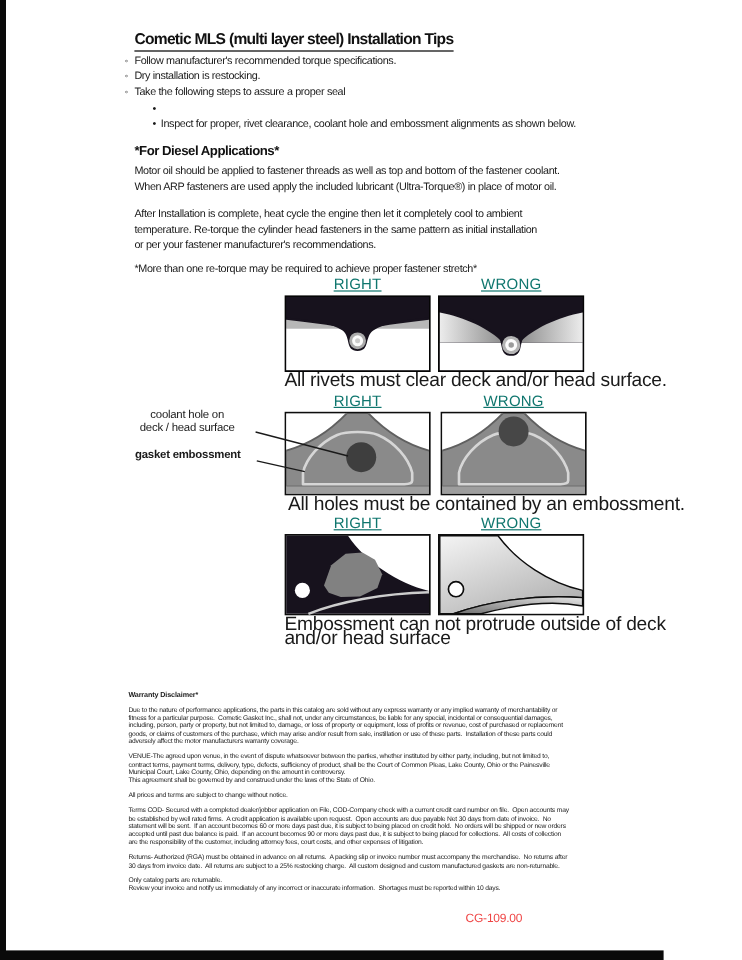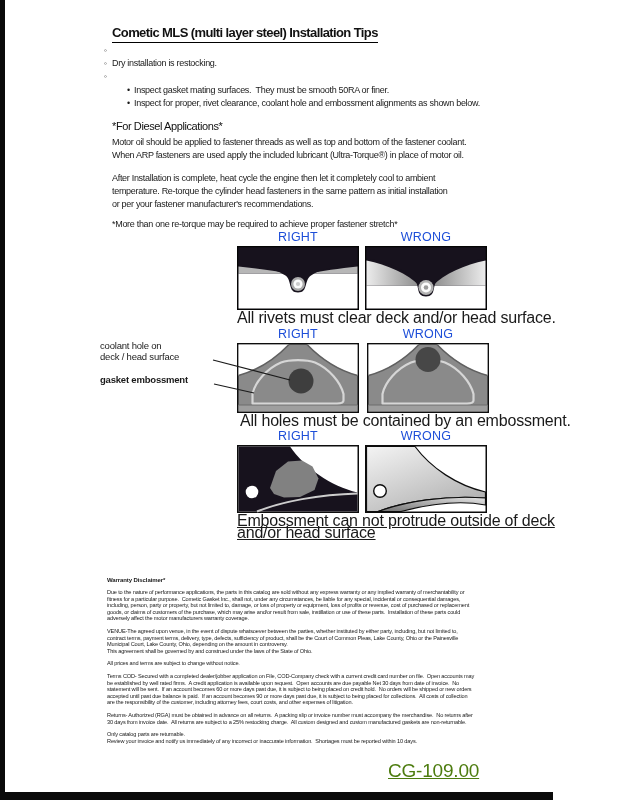--- a/index.html
+++ b/index.html
@@ -13,53 +13,54 @@
   .scan-bottom { left:0; top:792px; width:553px; height:8px; background:#0a0a0a; }
   .title {
     font-size:13px; font-weight:bold; letter-spacing:-0.6px;
     border-bottom:1.8px solid #000; padding-bottom:2px; white-space:pre; color:#111;
   }
   .body-text { font-size:9px; letter-spacing:-0.3px; line-height:13.2px; white-space:pre; }
   .bullet-row { display:flex; }
   .bullet-row .marker { width:8px; font-size:8px; line-height:13.2px; }
   .bullet-row.sub { margin-left:23px; }
   .bullet-row.sub .marker { width:7px; font-size:9px; }
-  .section-h { font-size:11px; font-weight:normal; letter-spacing:-0.4px; white-space:pre; color:#111; }
-  .fig-label { font-size:12.5px; letter-spacing:0.2px; text-align:center; color:#1d4ed8; white-space:pre; }
+  .section-h { font-size:11px; font-weight:bold; letter-spacing:-0.4px; white-space:pre; color:#111; }
+  .fig-label { font-size:12.5px; letter-spacing:0.2px; text-align:center; color:#0f766e; white-space:pre;text-decoration:underline; }
   .fig-caption { font-size:16px; letter-spacing:-0.2px; line-height:11.8px; white-space:pre; }
-  .fig-annot { font-size:9.5px; letter-spacing:-0.2px; line-height:10.8px; white-space:pre; text-align:left; }
+  .fig-annot { font-size:9.5px; letter-spacing:-0.2px; line-height:10.8px; white-space:pre; text-align:center; }
   .warranty-h { font-size:6px; font-weight:bold; letter-spacing:-0.1px; margin-bottom:6px; white-space:pre; }
   .warranty-p { font-size:5.6px; letter-spacing:-0.15px; line-height:6.6px; margin-bottom:6px; white-space:pre; }
-  .footer-code { font-size:19px; letter-spacing:-0.2px; color:#4d7c0f; white-space:pre;text-decoration:underline; }
+  .footer-code { font-size:10px; letter-spacing:-0.2px; color:#ef4444; white-space:pre; }
   svg { display:block; }
 </style>
 </head>
 <body>
 
 <div class="page">
 
   <div class="abs scan-left"></div>
   <div class="abs scan-bottom"></div>
 
   <div class="abs title" style="left:112px; top:25px;">Cometic MLS (multi layer steel) Installation Tips</div>
 
   <div class="abs" style="left:104px; top:44px;">
     <div class="bullet-row">
       <span class="marker body-text">◦</span>
+      <span class="body-text">Follow manufacturer's recommended torque specifications.</span>
     </div>
     <div class="bullet-row">
       <span class="marker body-text">◦</span>
       <span class="body-text">Dry installation is restocking.</span>
     </div>
     <div class="bullet-row">
       <span class="marker body-text">◦</span>
+      <span class="body-text">Take the following steps to assure a proper seal</span>
     </div>
     <div class="bullet-row sub">
       <span class="marker body-text">•</span>
-      <span class="body-text">Inspect gasket mating surfaces.  They must be smooth 50RA or finer.</span>
     </div>
     <div class="bullet-row sub">
       <span class="marker body-text">•</span>
       <span class="body-text">Inspect for proper, rivet clearance, coolant hole and embossment alignments as shown below.</span>
     </div>
   </div>
 
   <div class="abs section-h" style="left:112px; top:120px;">*For Diesel Applications*</div>
   <div class="abs body-text" style="left:112px; top:136px;">Motor oil should be applied to fastener threads as well as top and bottom of the fastener coolant.
 When ARP fasteners are used apply the included lubricant (Ultra-Torque®) in place of motor oil.</div>
@@ -164,21 +165,21 @@
         <stop offset="0" stop-color="#e6e6e6"></stop>
           <stop offset="1" stop-color="#6f6f6f"></stop>
       </linearGradient>
     </defs>
     <rect x="0.75" y="0.75" width="120.5" height="66.5" fill="#ffffff" stroke="#0d0d0d" stroke-width="1.5"></rect>
     <path d="M1.5,1.5 H50 C66,23 92,40.5 120.5,47 V53 C80,50 40,56.5 13,66.5 H1.5 Z" fill="url(#g3a)" stroke="#0d0d0d" stroke-width="1.2"></path>
     <path d="M120.5,53 C80,50 40,56.5 13,66.5 H36 C70,57.5 97,55.5 120.5,60 Z" fill="url(#g3b)" stroke="#0d0d0d" stroke-width="1.2"></path>
     <circle cx="15" cy="46" r="6.3" fill="#ffffff" stroke="#0d0d0d" stroke-width="1.4"></circle>
   </svg>
 
-  <div class="abs fig-caption" style="left:237px; top:515px;text-decoration:underline;">Embossment can not protrude outside of deck
+  <div class="abs fig-caption" style="left:237px; top:515px;">Embossment can not protrude outside of deck
 and/or head surface</div>
 
   <div class="abs" style="left:107px; top:577px; width:412px;">
     <div class="warranty-h">Warranty Disclaimer*</div>
     <div class="warranty-p">Due to the nature of performance applications, the parts in this catalog are sold without any express warranty or any implied warranty of merchantability or
 fitness for a particular purpose.  Cometic Gasket Inc., shall not, under any circumstances, be liable for any special, incidental or consequential damages,
 including, person, party or property, but not limited to, damage, or loss of property or equipment, loss of profits or revenue, cost of purchased or replacement
 goods, or claims of customers of the purchase, which may arise and/or result from sale, instillation or use of these parts.  Installation of these parts could
 adversely affect the motor manufacturers warranty coverage.</div>
     <div class="warranty-p">VENUE-The agreed upon venue, in the event of dispute whatsoever between the parties, whether instituted by either party, including, but not limited to,

